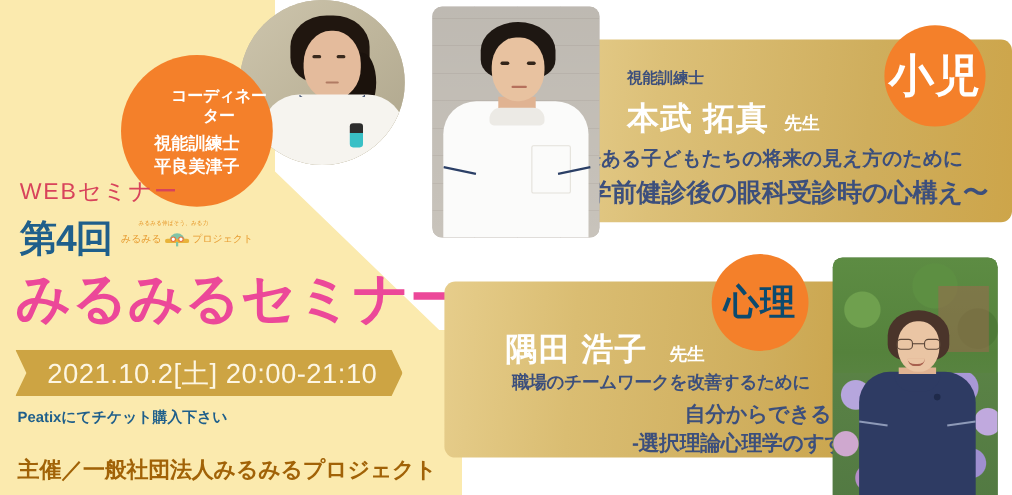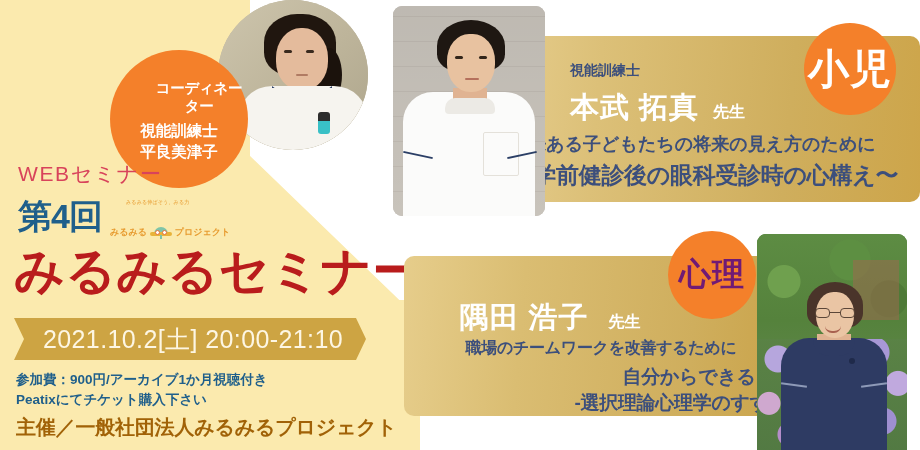--- a/index.html
+++ b/index.html
@@ -98,21 +98,21 @@
     position:absolute;left:110px;top:199px;width:100px;height:34px;
   }
   .mini-logo .tagline{
     position:absolute;left:16px;top:0px;
     font-size:5px;color:#e79b2f;letter-spacing:.2px;white-space:nowrap;
     transform:scaleY(1.1);
   }
   .mini-logo .lrow{
     position:absolute;left:0;top:12px;width:100px;
     display:flex;align-items:flex-start;gap:3px;
-    font-size:9px;font-weight:700;color:#e79b2f;white-space:nowrap;margin-top:15px;
+    font-size:9px;font-weight:400;color:#e79b2f;white-space:nowrap;
   }
   .mini-logo .hat{
     position:relative;width:22px;height:13px;flex:0 0 auto;
   }
   .mini-logo .hat .brim{
     position:absolute;left:0;top:6px;width:22px;height:4px;
     background:#e8b33a;border-radius:3px;
   }
   .mini-logo .hat .crown{
     position:absolute;left:4px;top:1px;width:14px;height:7px;
@@ -123,21 +123,21 @@
     background:#fff;border:1px solid #e8733a;box-sizing:border-box;
   }
   .mini-logo .hat .e1{left:5px;} .mini-logo .hat .e2{left:12px;}
   .mini-logo .hat .stem{
     position:absolute;left:10px;top:9px;width:2px;height:4px;background:#7fc4a8;
   }
 
   
   .big-title{
     position:absolute;left:14px;top:238px;
-    font-size:50px;font-weight:700;color:#b91c1c;letter-spacing:0px;
+    font-size:50px;font-weight:700;color:#ec4899;letter-spacing:0px;
     white-space:nowrap;
   }
 
   
   .ribbon{
     position:absolute;left:14px;top:318px;width:352px;height:42px;
     background:#cda443;
     clip-path:polygon(0 0, 342px 0, 352px 21px, 342px 42px, 0 42px, 10px 21px);
     display:flex;align-items:center;justify-content:center;
   }
@@ -322,24 +322,24 @@
     position:absolute;left:4px;right:6px;top:108px;text-align:right;
     font-size:19px;font-weight:700;color:#3c4f7c;letter-spacing:-.3px;
   }
   .sp2-panel .t3{
     position:absolute;left:4px;right:6px;top:134px;text-align:right;
     font-size:19px;font-weight:700;color:#3c4f7c;letter-spacing:-.3px;
   }
 
   
   .badge-shinri{
-    position:absolute;left:668px;top:231px;width:88px;height:88px;
+    position:absolute;left:647px;top:231px;width:88px;height:88px;
     border-radius:50%;background:#f4802a;
     display:flex;align-items:center;justify-content:center;
-    color:#701a75;font-size:32px;font-weight:700;letter-spacing:1px;
+    color:#0c4a6e;font-size:32px;font-weight:700;letter-spacing:1px;
   }
 </style>
 </head>
 <body>
 
 <div id="banner">
 
   <div class="bg-white"></div>
   <div class="bg-yellow-left-top"></div>
   <div class="bg-yellow-main"></div>
@@ -383,21 +383,20 @@
     </div>
   </div>
 
   <div class="big-title">みるみるセミナー</div>
 
   <div class="ribbon">
     <span>2021.10.2[土] 20:00-21:10</span>
   </div>
 
   <div class="fee">
-    <div>参加費：900円/アーカイブ1か月視聴付き</div>
     <div>Peatixにてチケット購入下さい</div>
   </div>
 
   <div class="host">主催／一般社団法人みるみるプロジェクト</div>
 
   <div class="sp1-panel">
     <div class="role">視能訓練士</div>
     <div class="nameline">
       <span class="nm">本武 拓真</span>
       <span class="sensei">先生</span>

